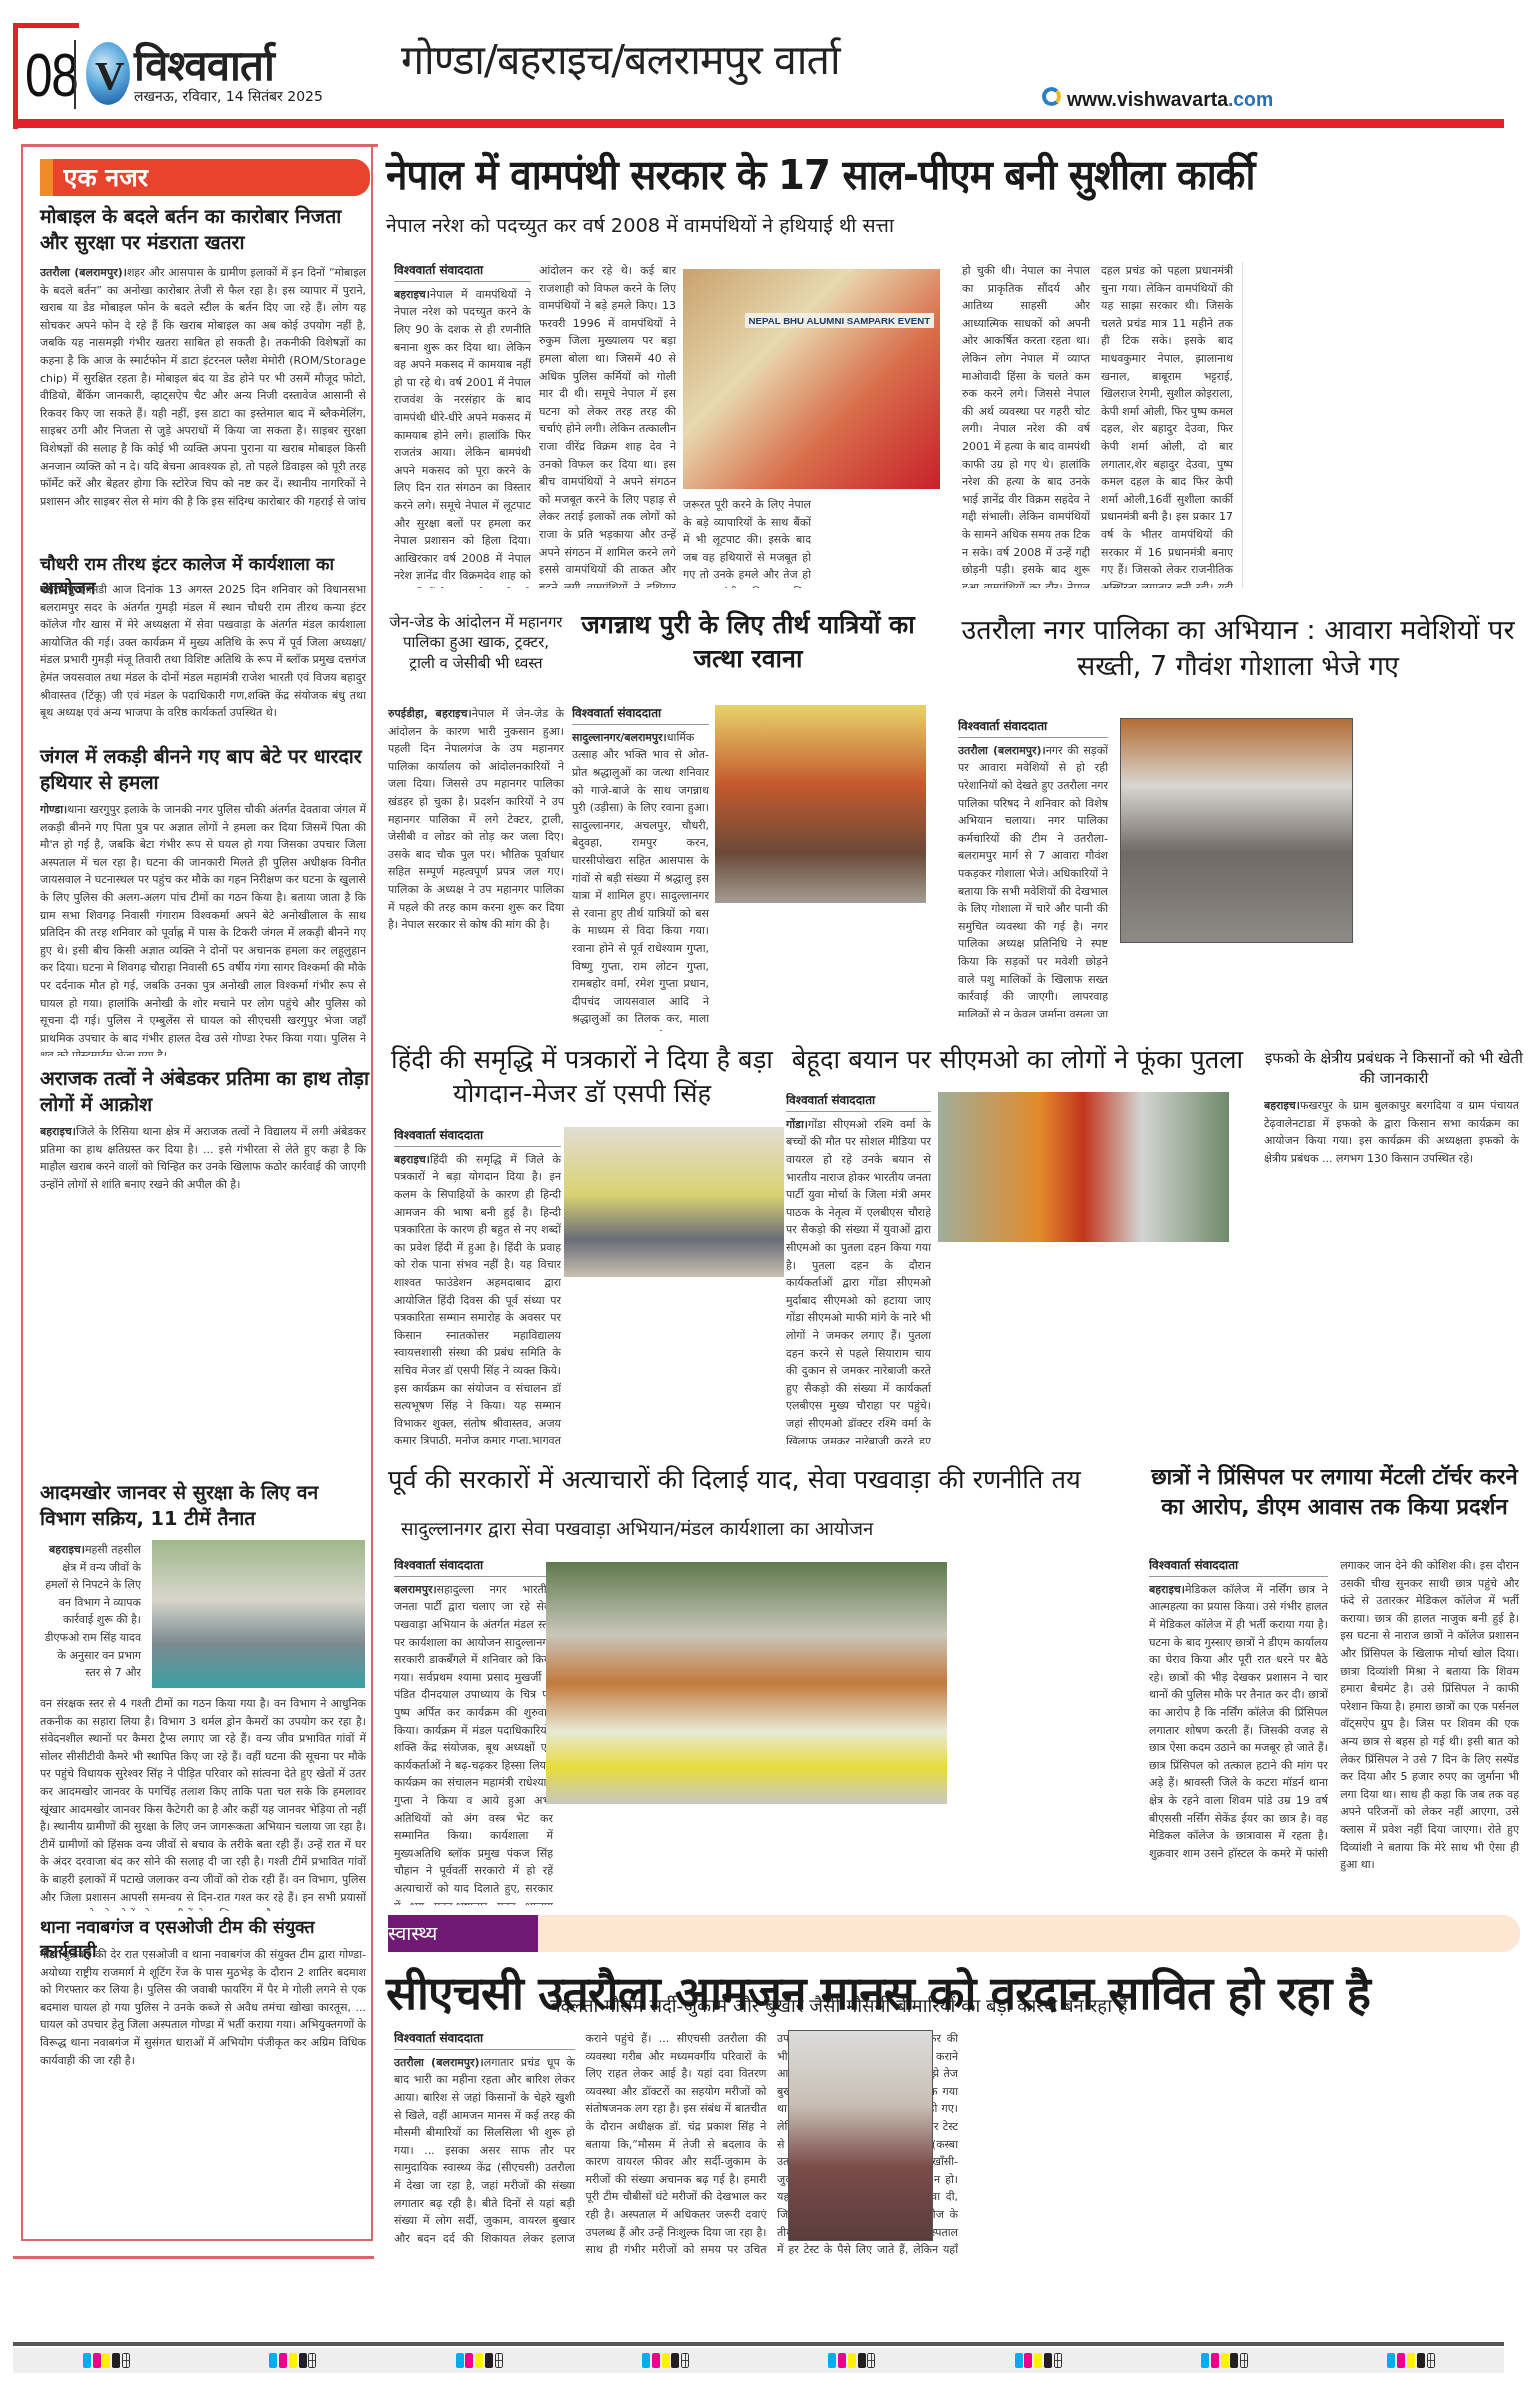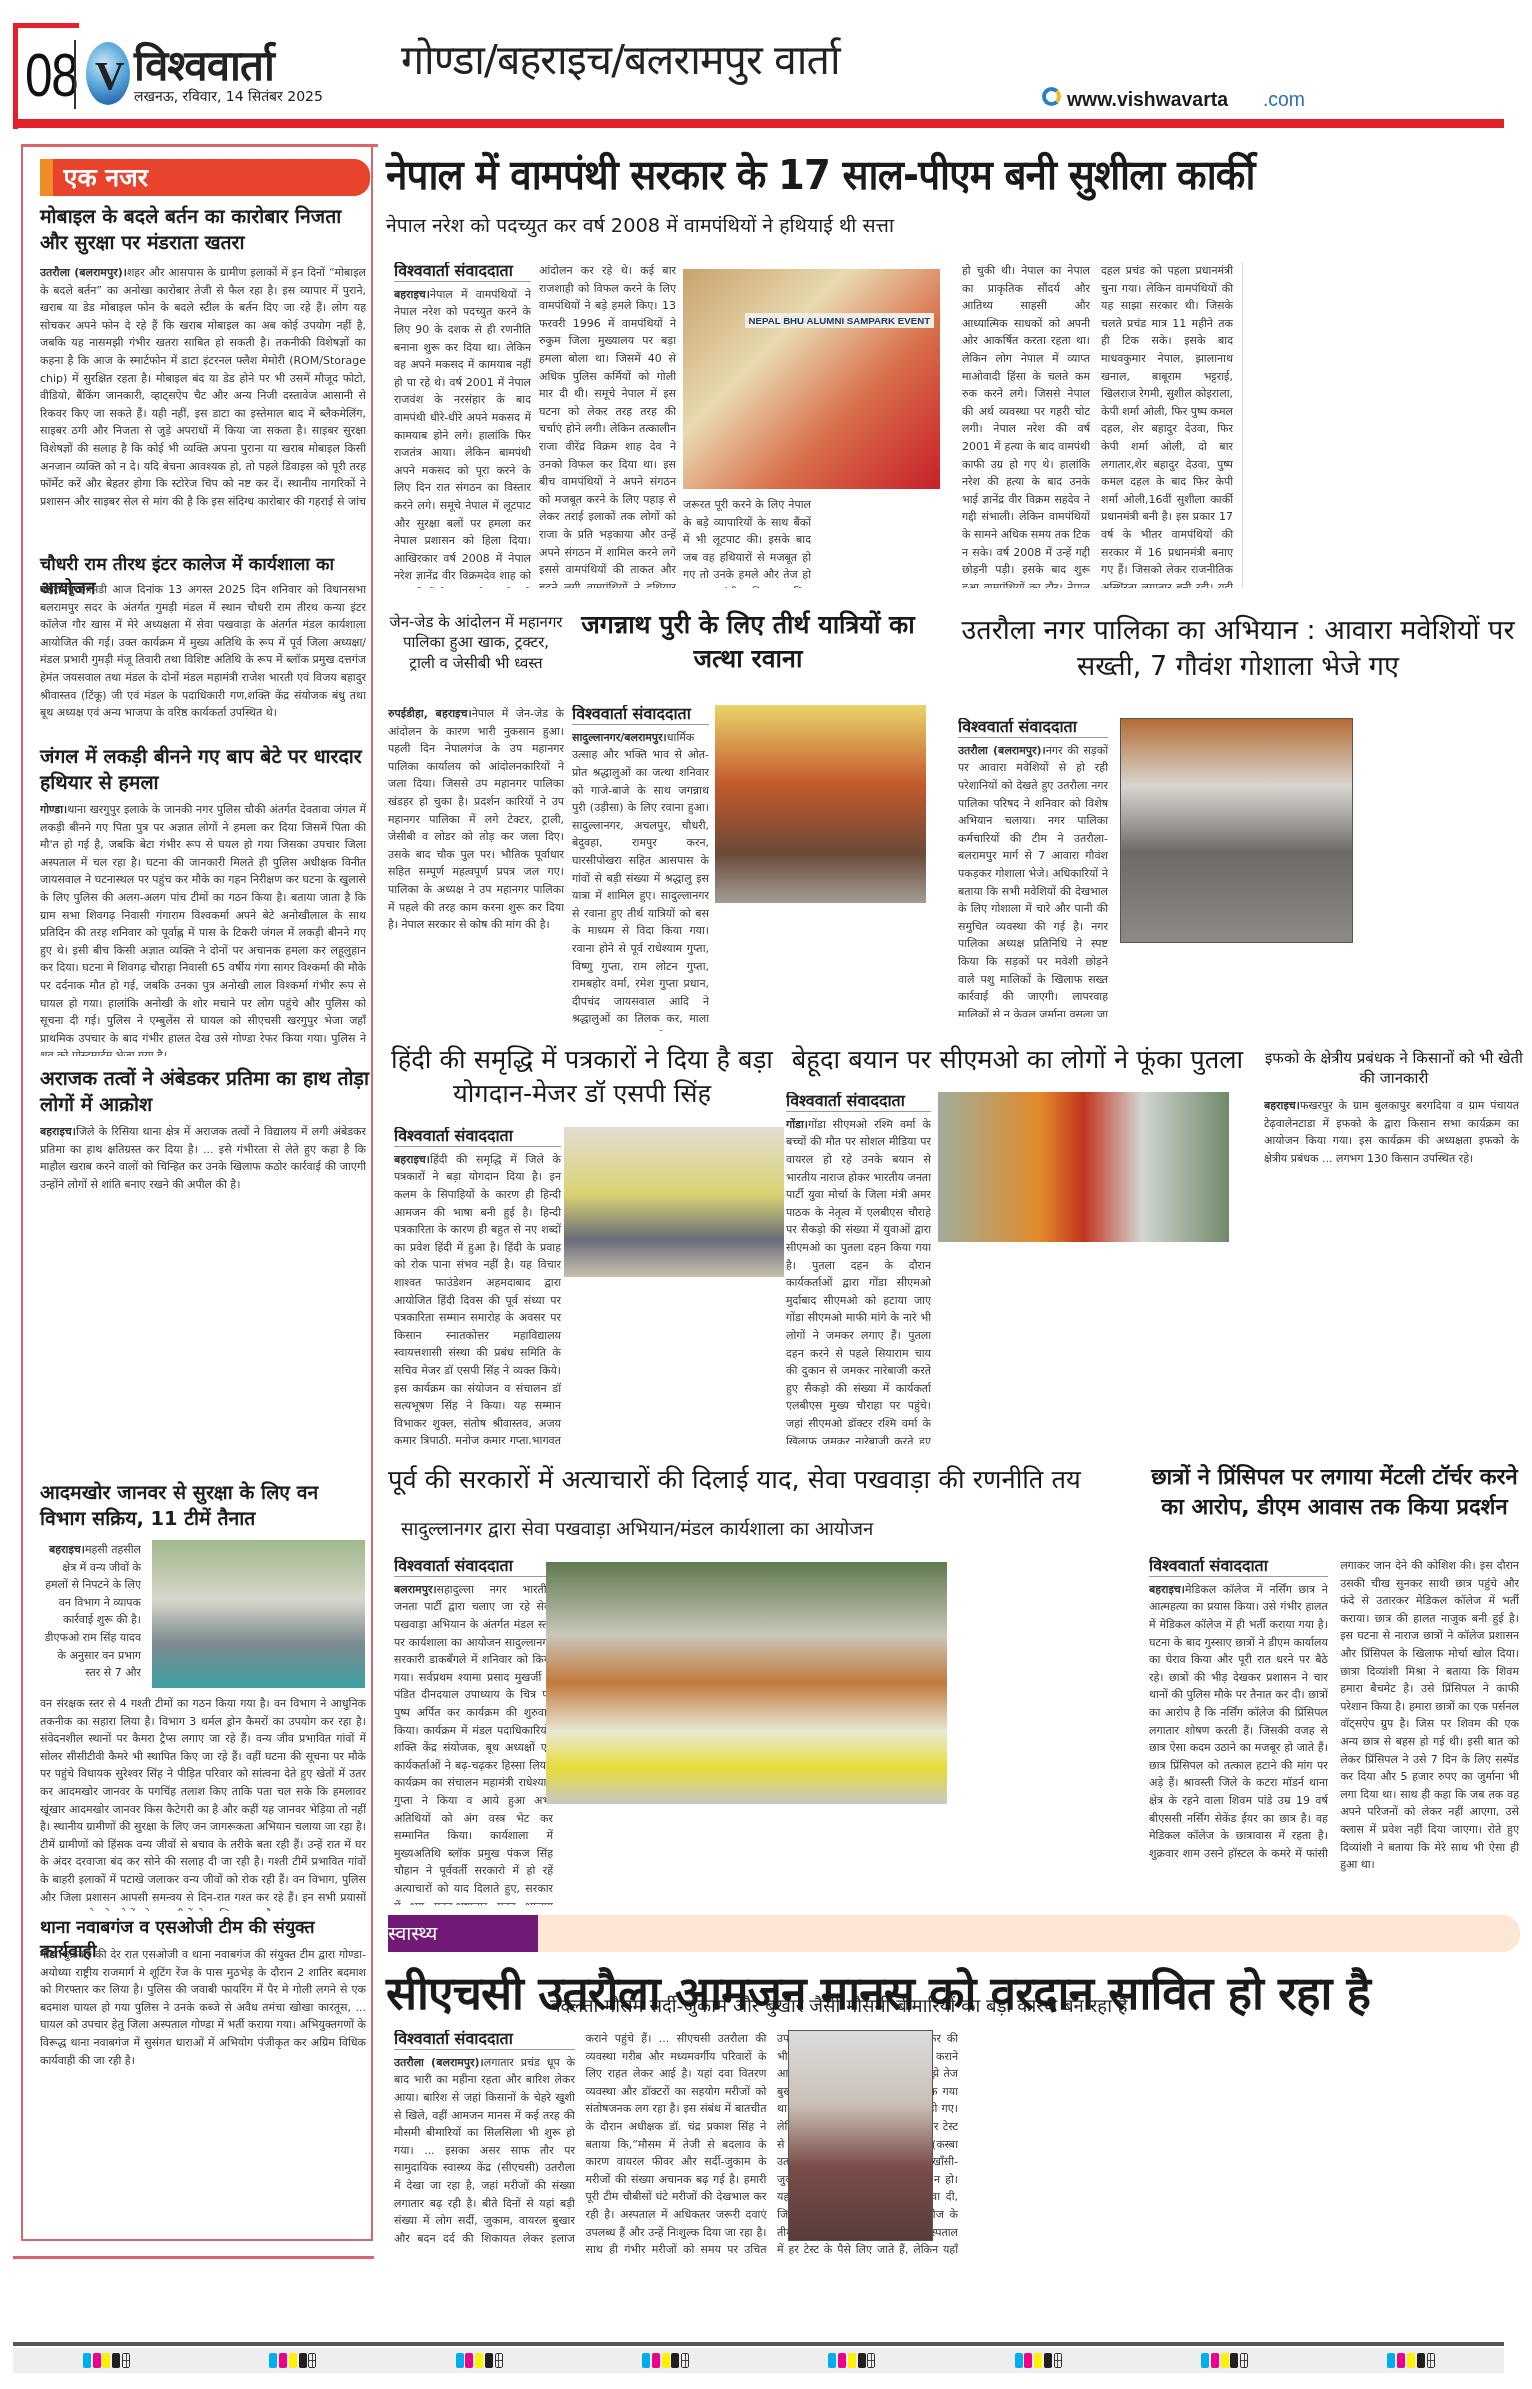--- a/index.html
+++ b/index.html
@@ -9,33 +9,33 @@
   .mast-box { left: 13.2px; top: 23px; width: 66px; height: 106px; border-left: 5.3px solid #e4202a; border-top: 5.3px solid #e4202a; }
   .mast-line { left: 13.2px; top: 119px; width: 1491px; height: 8.8px; background: #e4202a; }
   .page-no { left: 25px; top: 39px; font-family: "Liberation Sans", sans-serif; font-size: 62px; font-weight: 400; color: #111; letter-spacing: -1.8px; transform: scaleX(0.8); transform-origin: left; }
   .page-sep { left: 74px; top: 40px; width: 1.8px; height: 69px; background: #333; }
   .logo { left: 86px; top: 42px; width: 44px; height: 63px; border-radius: 50%; background: radial-gradient(circle at 40% 35%, #cfe8f7 0%, #5aa8dc 45%, #2c6fb3 80%); }
   .logo-v { left: 95px; top: 51px; font-family: "Liberation Serif", serif; font-size: 41px; font-weight: 700; color: #222; }
   .brand { left: 134px; top: 35px; font-size: 42px; font-weight: 700; color: #222; letter-spacing: -0.9px; }
   .dateline { left: 134px; top: 86px; font-size: 14px; color: #222; }
   .section-title { left: 357px; top: 30px; font-size: 41px; color: #222; letter-spacing: -0.9px; margin-left: 44px; }
   .site { left: 1042px; top: 88px; font-family: "Liberation Sans", sans-serif; font-size: 19.4px; font-weight: 700; color: #1b1b1b; }
-  .site .com { color: #2a6fb4; font-weight: 400; margin-left: 35px; }
+  .site .com { color: #2a6fb4; font-weight: 700; }
   .ie-glyph { left: 1042px; top: 87px; width: 19.4px; height: 19.4px; border-radius: 50%; border: 4.4px solid #2a80c8; border-right-color: #f2b820; }
   
   .sidebar { left: 21px; top: 145px; width: 352px; height: 2096px; border: 2.6px solid #d9666b; border-top: none; }
   .sidebar-top { left: 21px; top: 144px; width: 357px; height: 2.6px; background: #d9666b; }
   .ek-nazar { left: 40px; top: 159px; width: 330px; height: 37px; background: #e8442d; border-radius: 0 16px 16px 0; border-left: 13.2px solid #f08c28; color: #fff; font-size: 25px; font-weight: 700; padding-left: 10.6px; line-height: 37px; }
   .sb-head { left: 40px; width: 330px; font-size: 19.4px; font-weight: 700; line-height: 1.35; color: #1e1e1e; }
   .sb-body { left: 40px; width: 326px; font-size: 11px; line-height: 17.6px; color: #333; text-align: justify; }
   .dateline-b { font-weight: 700; }
   .lead-head { left: 386px; top: 145px; width: 1145px; font-size: 41px; font-weight: 700; color: #1a1a1a; letter-spacing: -0.9px; transform: scaleX(0.94); transform-origin: left; }
   .lead-sub { left: 386px; top: 211px; font-size: 19.4px; color: #222; }
   .col { font-size: 11px; line-height: 17.6px; color: #333; text-align: justify; }
-  .byline { font-size: 16px; font-weight: 700; color: #222; border-bottom: 1.8px solid #999; padding-bottom: 1.8px; margin-bottom: 3.5px; display: block; }
+  .byline { font-size: 12px; font-weight: 700; color: #222; border-bottom: 1.8px solid #999; padding-bottom: 1.8px; margin-bottom: 3.5px; display: block; }
   .photo { background: #b8a48c; overflow: hidden; }
   .photo-label { position: absolute; font-family: "Liberation Sans", sans-serif; font-weight: 700; }
   .head { font-weight: 700; color: #1a1a1a; line-height: 1.35; text-align: center; }
   .health-bar { left: 388px; top: 1915px; width: 1132px; height: 37px; background: #fde6d2; border-radius: 0 17.6px 17.6px 0; }
   .health-tag { left: 388px; top: 1915px; width: 150px; height: 37px; background: #701a75; color: #fff; font-size: 19.4px; text-align: left; line-height: 37px; }
   .health-text { left: 550px; top: 1992px; font-size: 18.5px; color: #222; }
   .chc-head { left: 386px; top: 1960px; font-size: 46px; font-weight: 700; color: #1a1a1a; letter-spacing: -0.9px; }
   
   .footer-line { left: 13.2px; top: 2342px; width: 1491px; height: 3.5px; background: #555; }
   .cmyk-row { left: 13.2px; top: 2348px; width: 1491px; height: 25px; background: #eee; display: flex; justify-content: space-around; align-items: center; }

